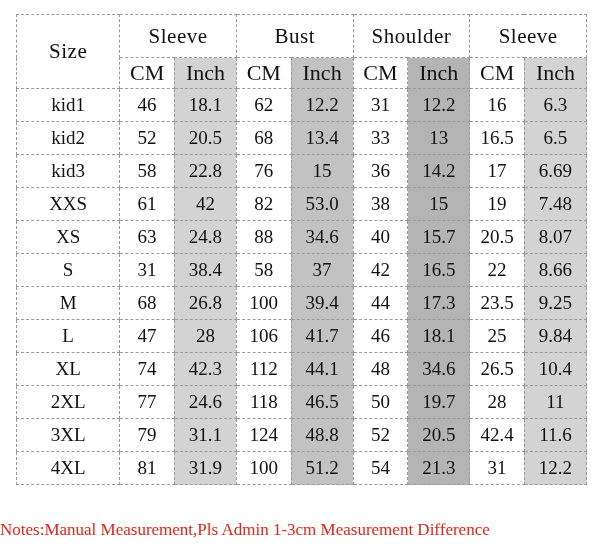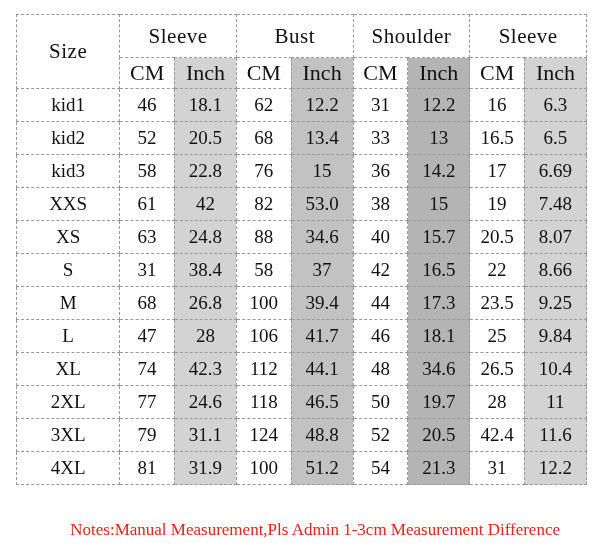--- a/index.html
+++ b/index.html
@@ -61,21 +61,21 @@
   .sh-light { background: #d3d3d3; }
   .sh-mid   { background: #c2c2c2; }
   .sh-dark  { background: #b4b4b4; }
   .plain    { background: #ffffff; }
 
   .notes {
     position: absolute;
     left: 0;
     right: 0;
     bottom: 12px;
-    text-align: right;
+    text-align: left;
     color: #e8241a;
     font-size: 17px;
     font-family: "Liberation Serif", serif;
   }
 </style>
 </head>
 <body>
 
 <div class="sheet">
   <table class="size-chart">

